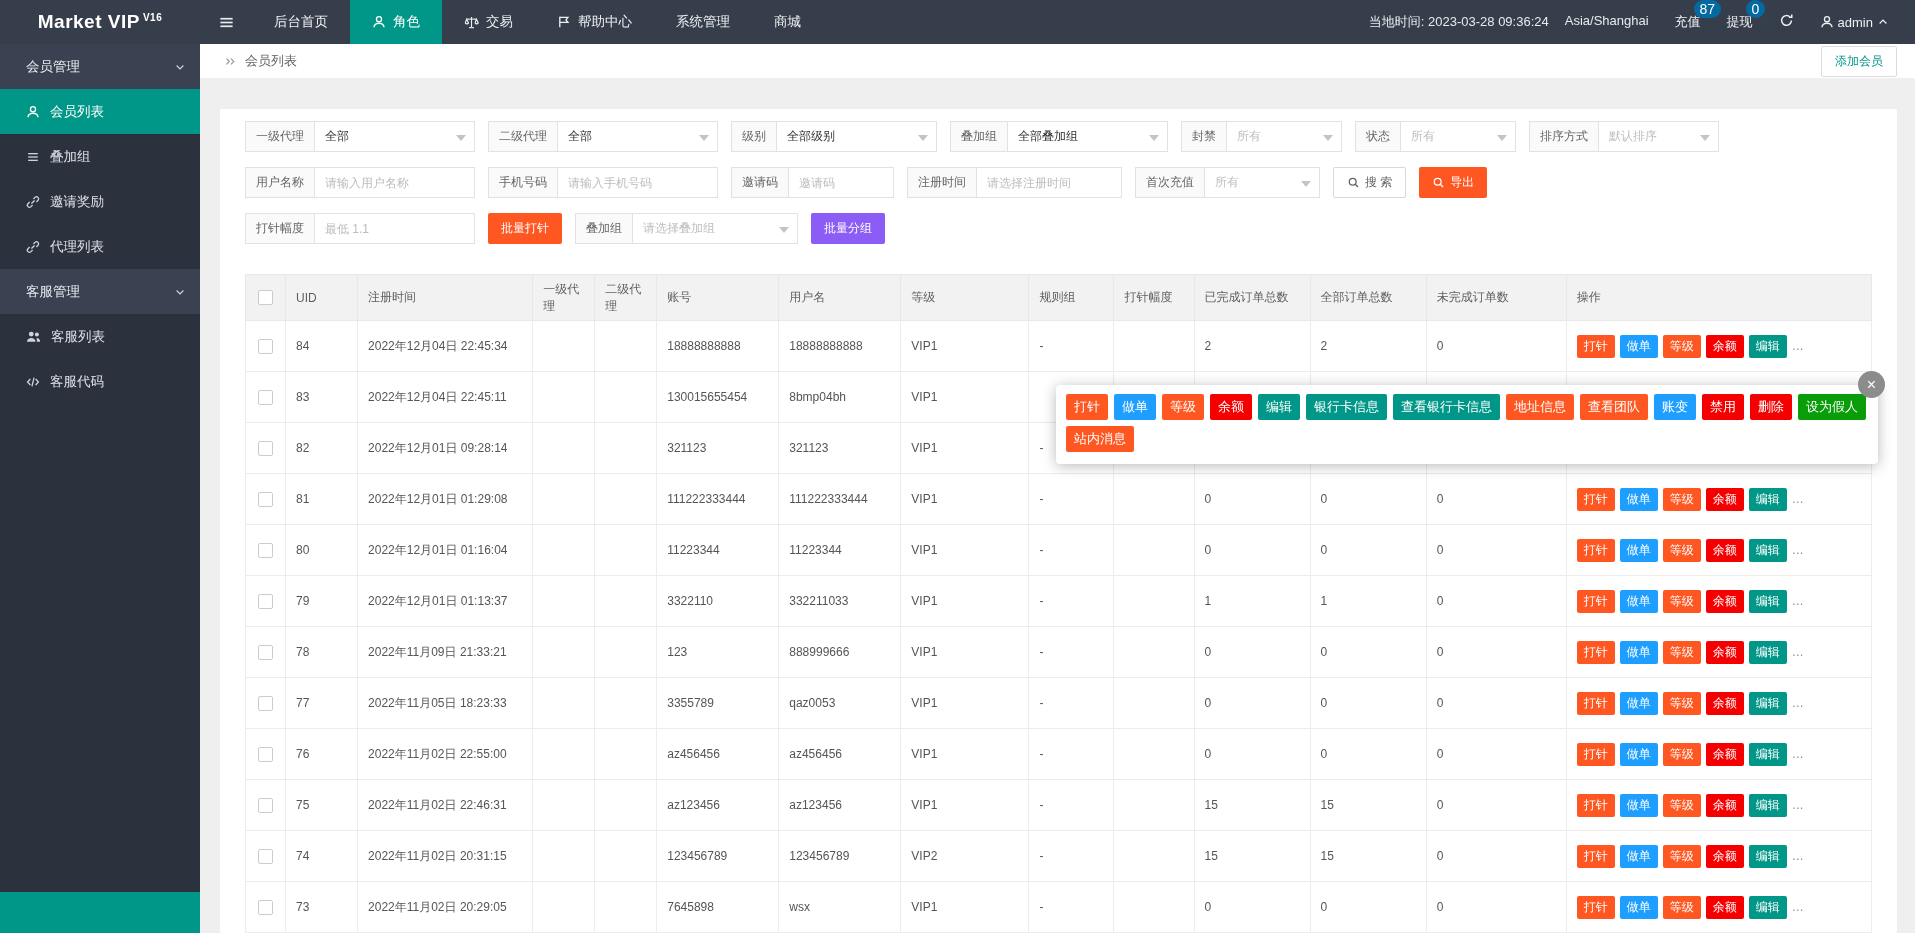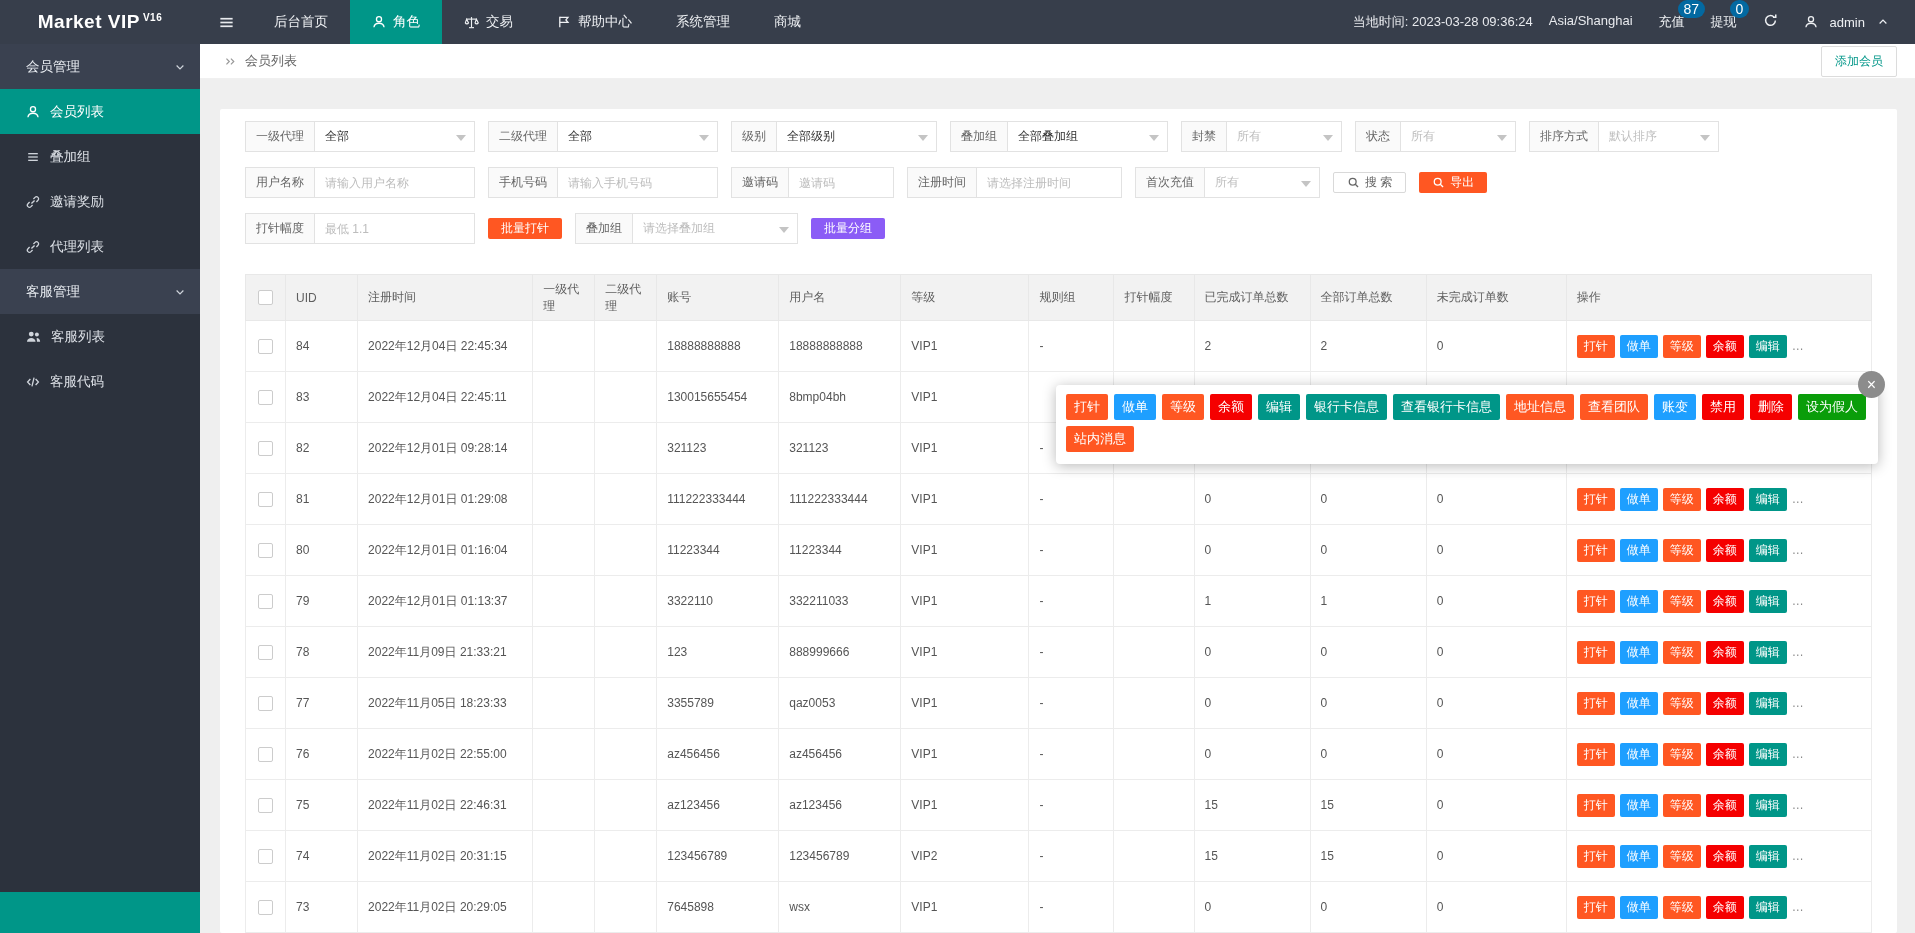--- a/index.html
+++ b/index.html
@@ -13,21 +13,21 @@
   .logo sup { font-size:10px; font-weight:bold; margin-left:3px; transform:translateY(-5px); }
   .nav-burger { width:52px; display:flex; align-items:center; justify-content:center; cursor:pointer; color:#e8eaee; }
   .nav-menu { display:flex; align-items:stretch; }
   .nav-item { display:flex; align-items:center; gap:7px; padding:0 22px; font-size:13.5px; cursor:pointer; color:#eef0f3; }
   .nav-item.active { background:#009688; color:#fff; }
   .nav-right { margin-left:auto; display:flex; align-items:center; gap:26px; padding-right:26px; font-size:13px; }
   .nav-time-wrap { display:flex; gap:16px; color:#e8eaee; }
   .nav-link { position:relative; cursor:pointer; color:#eef0f3; }
   .badge { position:absolute; top:-13px; left:calc(100% - 7px); background:#0369a1; color:#fff; font-size:14px; font-style:normal; line-height:1; padding:2px 6px; border-radius:9px; }
   .nav-refresh { cursor:pointer; color:#eef0f3; }
-  .admin { display:flex; align-items:center; gap:12px; cursor:pointer; color:#eef0f3; }
+  .admin { display:flex; align-items:center; gap:4px; cursor:pointer; color:#eef0f3; }
 
   
   .layout { display:flex; height:889px; }
   .sidebar { width:200px; flex-shrink:0; background:#2c323d; position:relative; }
   .s-item { height:45px; display:flex; align-items:center; gap:10px; padding:0 14px 0 26px; font-size:13.5px; color:#dde1e7; cursor:pointer; }
   .s-item .icon { color:#cfd4db; }
   .s-group { background:#3a4150; justify-content:space-between; color:#e9edf2; }
   .s-item.active { background:#009688; color:#fff; }
   .s-item.active .icon { color:#fff; }
   .s-footer { position:absolute; left:0; bottom:0; width:100%; height:41px; background:#009688; }
@@ -44,21 +44,21 @@
 
   
   .f-row { display:flex; align-items:center; gap:13px; margin-bottom:15px; }
   .f-group { display:flex; height:31px; }
   .f-label { background:#fafafa; border:1px solid #e2e2e2; display:flex; align-items:center; padding:0 10px; font-size:12px; color:#666; white-space:nowrap; }
   .f-field { border:1px solid #e2e2e2; border-left:none; background:#fff; display:flex; align-items:center; padding:0 22px 0 10px; font-size:12px; color:#333; position:relative; cursor:pointer; white-space:nowrap; overflow:hidden; }
   .f-field.ph { color:#bdbdbd; }
   .f-field .caret { position:absolute; right:8px; top:13px; width:0; height:0; border-left:5px solid transparent; border-right:5px solid transparent; border-top:6px solid #c4c4c4; }
   .f-input { border:1px solid #e2e2e2; border-left:none; height:31px; padding:0 10px; font-size:12px; color:#333; outline:none; font-family:inherit; }
   .f-input::placeholder { color:#bdbdbd; }
-  .btn { height:21px; display:inline-flex; align-items:center; justify-content:center; gap:5px; padding:0 13px; font-size:12px; border:none; border-radius:2px; color:#fff; cursor:pointer; font-family:inherit; white-space:nowrap; }
+  .btn { height:31px; display:inline-flex; align-items:center; justify-content:center; gap:5px; padding:0 13px; font-size:12px; border:none; border-radius:2px; color:#fff; cursor:pointer; font-family:inherit; white-space:nowrap; }
   .btn-white { background:#fff; border:1px solid #d9d9d9; color:#666; }
   .btn-orange { background:#ff5722; }
   .btn-blue { background:#8b5cf6; }
 
   
   .table-wrap { margin-top:30px; }
   table { width:100%; border-collapse:collapse; table-layout:fixed; border:1px solid #ececec; }
   th { background:#f2f2f2; height:46px; font-size:12px; color:#5f5f5f; font-weight:normal; text-align:left; padding:0 10px; border:1px solid #e8e8e8; }
   td { height:51px; font-size:12px; color:#555; padding:0 10px; border:1px solid #ececec; background:#fff; white-space:nowrap; overflow:hidden; }
   .td-ck, .th-ck { text-align:center; padding:0; }

